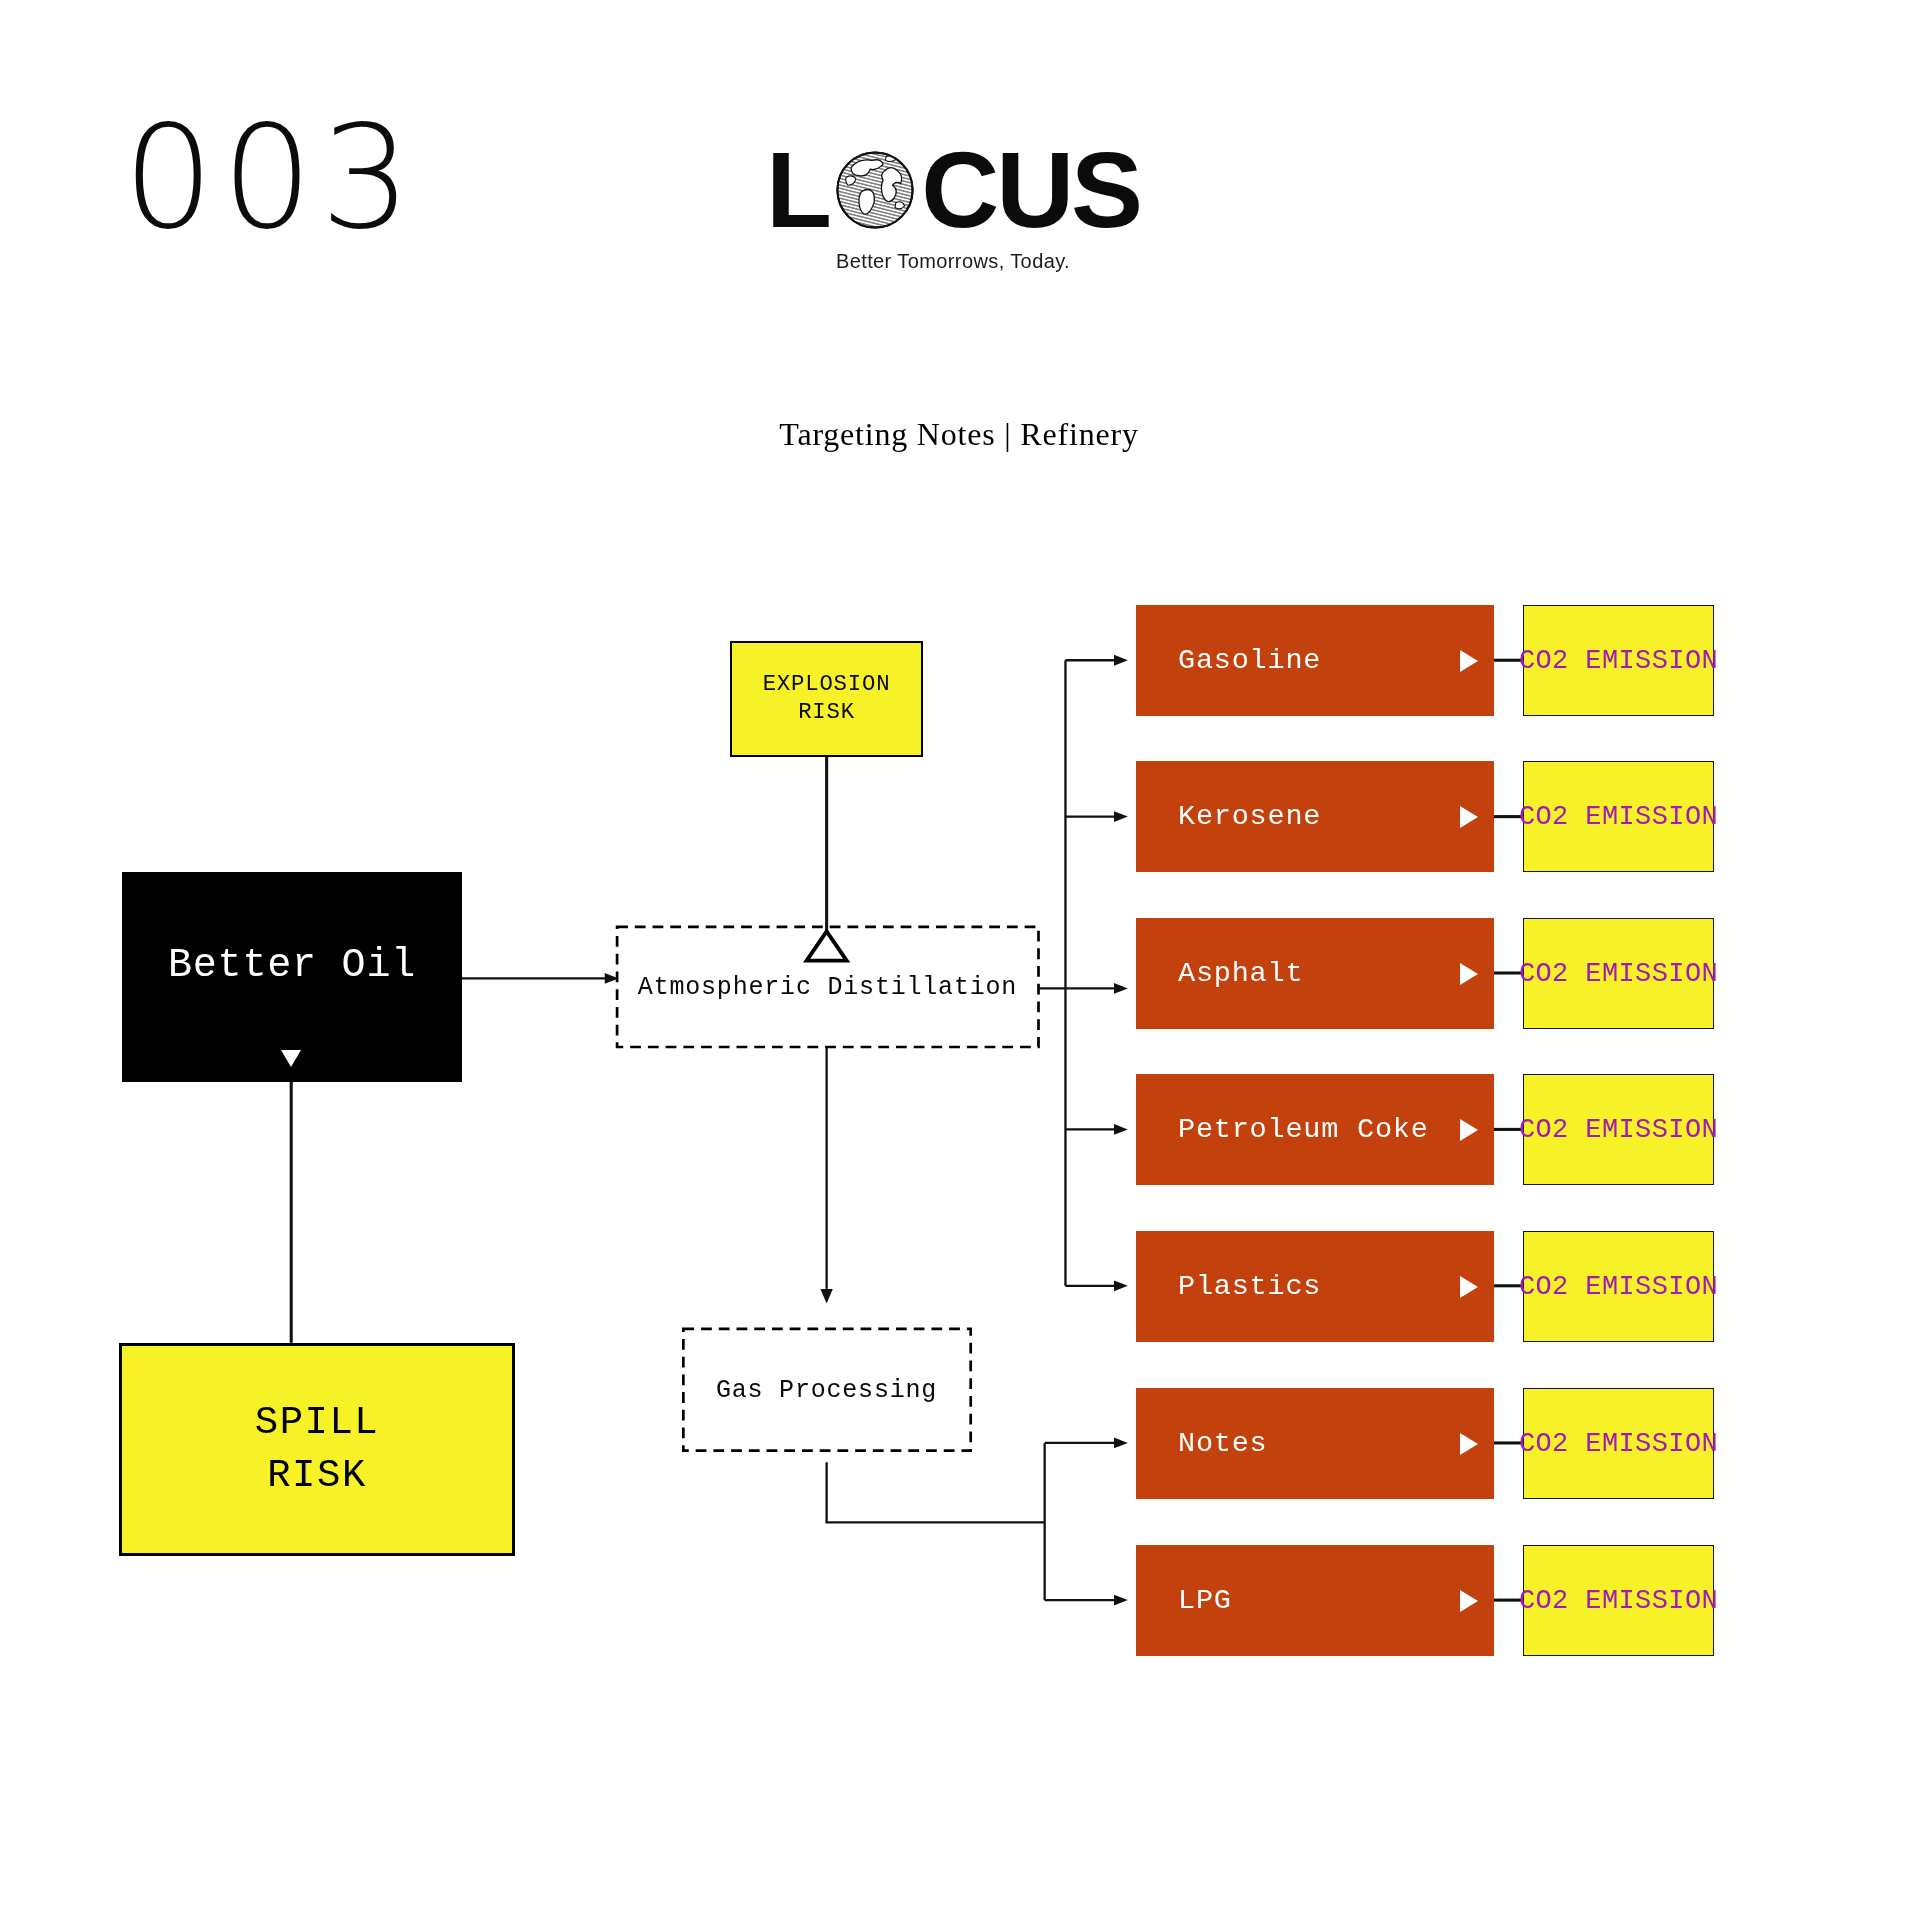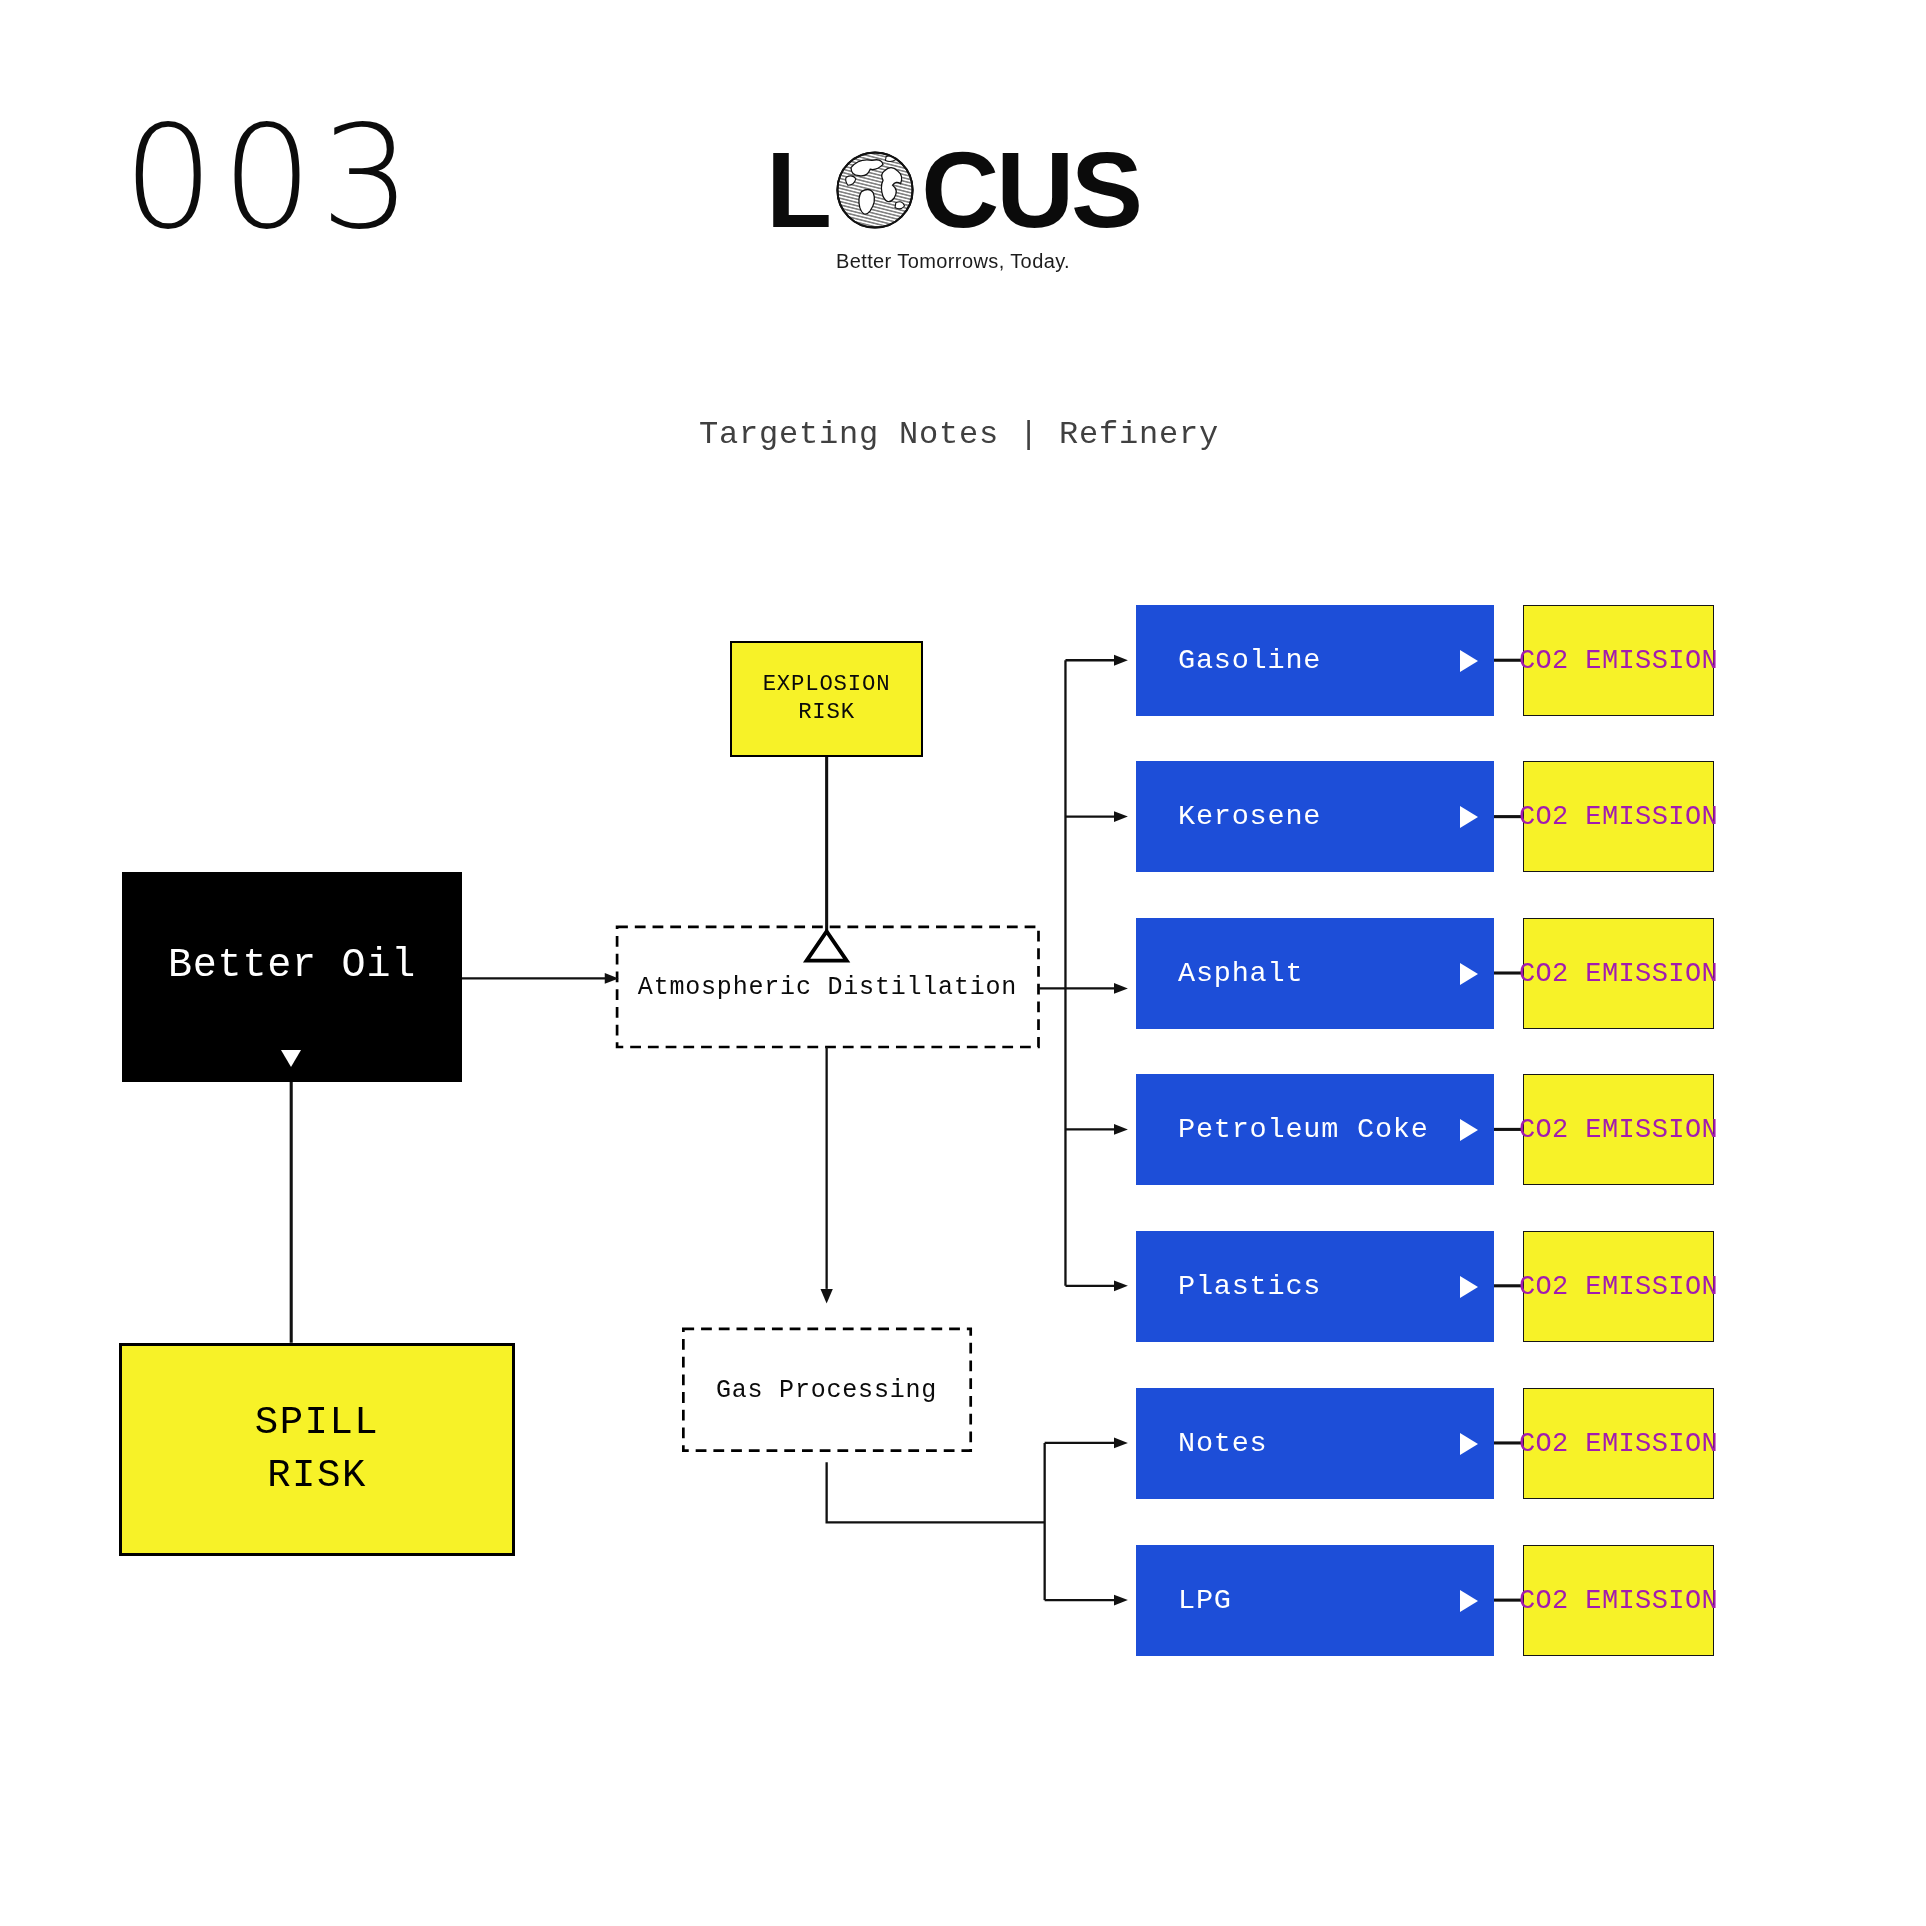--- a/index.html
+++ b/index.html
@@ -22,21 +22,21 @@
     font-family:"Liberation Sans", sans-serif;font-weight:bold;
     font-size:108px;line-height:1;letter-spacing:-3.1px;color:#0b0b0b;
   }
   .logo-globe{display:block;}
   .logo-tagline{
     margin-top:6.2px;font-family:"Liberation Sans", sans-serif;
     font-size:20px;letter-spacing:0.4px;color:#1c1c1c;
   }
   .doc-title{
     left:959px;top:416px;transform:translateX(-50%);
-    font-size:32px;letter-spacing:0.8px;white-space:nowrap;color:#404040;
+    font-size:32px;letter-spacing:0.8px;white-space:nowrap;color:#000000;font-family:Liberation Serif, serif;
   }
 
   
   svg.connectors{left:0;top:0;z-index:1;}
   .boxes{z-index:2;}
 
   
   .crude-box{left:122px;top:872px;width:340px;height:210px;background:#000;}
   .crude-label{width:100%;height:100%;color:#fff;font-size:40px;letter-spacing:0.8px;padding-bottom:23px;box-sizing:border-box;}
   .crude-tri{
@@ -53,21 +53,21 @@
     left:730px;top:641px;width:193px;height:116px;background:#F7F228;
     border:2.3px solid #000;box-sizing:border-box;
     font-size:22.3px;line-height:1.25;letter-spacing:0.8px;color:#0b0b0b;
   }
   .process-label{font-size:25px;letter-spacing:0.8px;color:#0b0b0b;white-space:nowrap;}
   .atmos-box{left:617px;top:927px;width:421px;height:120px;}
   .gasproc-box{left:683px;top:1329px;width:287px;height:122px;}
 
   
   .prow{left:1136px;width:579px;height:111px;}
-  .pbox{position:absolute;left:0;top:0;width:358px;height:111px;background:#1d4ed8;}
+  .pbox{position:absolute;left:0;top:0;width:358px;height:111px;background:#c2410c;}
   .plabel{
     position:absolute;left:42px;top:0;height:100%;display:flex;align-items:center;
     color:#fff;font-size:28.5px;letter-spacing:0.8px;white-space:nowrap;
   }
   .play{
     position:absolute;right:16px;top:50%;transform:translateY(-50%);
     width:0;height:0;border-top:11.6px solid transparent;border-bottom:11.6px solid transparent;
     border-left:18.5px solid #fff;
   }
   .ebox{

